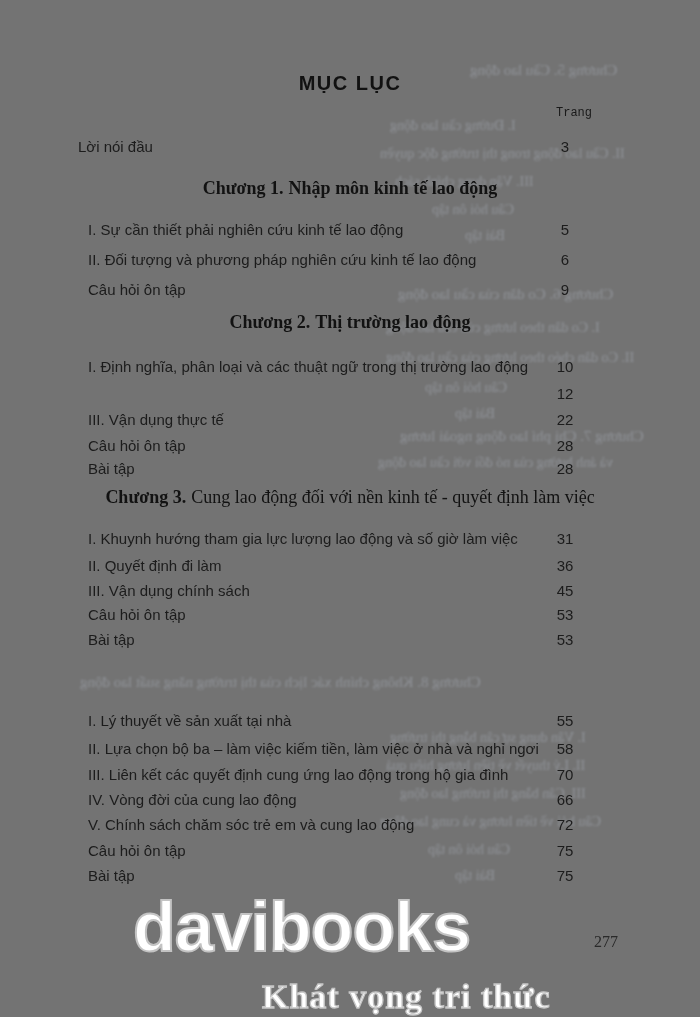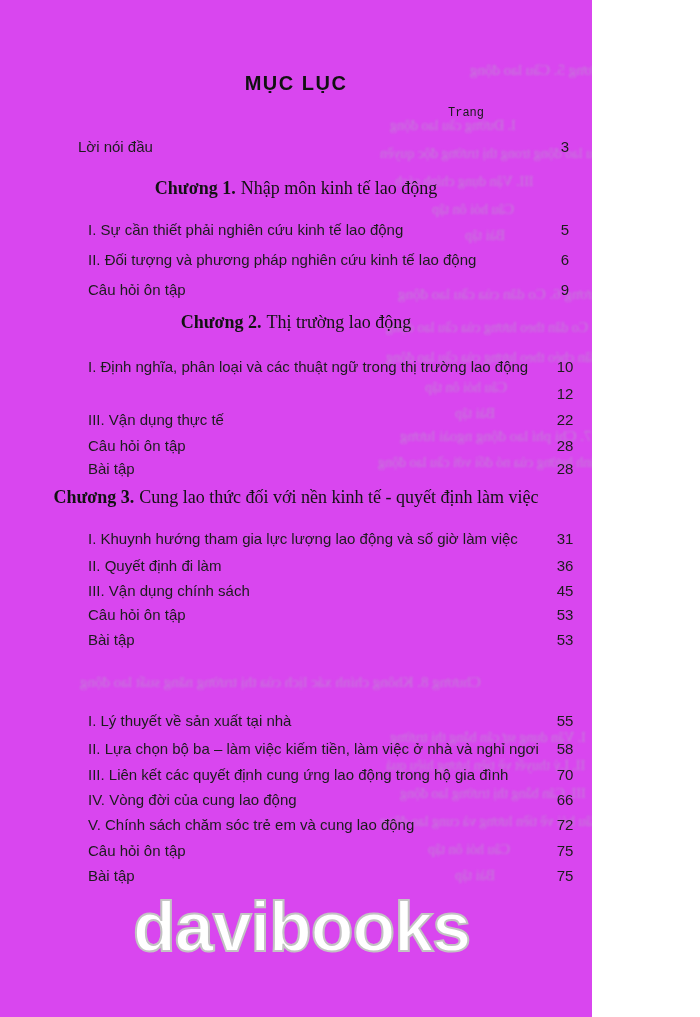--- a/index.html
+++ b/index.html
@@ -1,19 +1,19 @@
 <!DOCTYPE html>
 <html><head>
 <meta charset="utf-8">
 <style>
   html,body { margin:0; padding:0; }
   .sheet {
     position:relative;
-    width:592px; height:1017px;
-    background:#d946ef;
+    width:700px; height:1017px;
+    background:#737373;
     overflow:hidden;
     font-family:"Liberation Sans", sans-serif;
     color:#1e1e1e;
   }
   .doc-title {
     position:absolute; top:72px; left:0; right:0;
     text-align:center;
     font-size:20px; font-weight:bold; letter-spacing:1.5px;
     color:#111;
   }
@@ -34,21 +34,21 @@
     position:absolute; left:545px; width:40px; text-align:center;
   }
   .chapter-h {
     position:absolute; left:30px; right:30px;
     text-align:center; white-space:nowrap;
     font-family:"Liberation Serif", serif;
     font-size:18px; color:#121212;
   }
   .chapter-h .ch-label { font-weight:bold; }
   .chapter-h .ch-title { margin-left:5px; }
-  .chapter-h.bold-title .ch-title { font-weight:normal; }
+  .chapter-h.bold-title .ch-title { font-weight:bold; }
   .folio {
     position:absolute; left:594px; top:933px;
     font-family:"Liberation Serif", serif;
     font-size:16px; color:#2a2a2a;
   }
   .wm-brand {
     position:absolute; left:133px; top:892px;
     font-family:Liberation Sans, sans-serif;
     font-size:70px; font-weight:bold; line-height:1;
     letter-spacing:-1px;
@@ -147,21 +147,21 @@
   <div class="row" style="top:437px">
     <span class="lbl">Câu hỏi ôn tập</span>
     <span class="num">28</span>
   </div>
   <div class="row" style="top:460px">
     <span class="lbl">Bài tập</span>
     <span class="num">28</span>
   </div>
 
   <div class="chapter-h" style="top:487px">
-    <span class="ch-label">Chương 3.</span><span class="ch-title">Cung lao thức đối với nền kinh tế - quyết định làm việc</span>
+    <span class="ch-label">Chương 3.</span><span class="ch-title">Cung lao động đối với nền kinh tế - quyết định làm việc</span>
   </div>
   <div class="row" style="top:530px">
     <span class="lbl">I. Khuynh hướng tham gia lực lượng lao động và số giờ làm việc</span>
     <span class="num">31</span>
   </div>
   <div class="row" style="top:557px">
     <span class="lbl">II. Quyết định đi làm</span>
     <span class="num">36</span>
   </div>
   <div class="row" style="top:582px">
@@ -200,16 +200,17 @@
   <div class="row" style="top:842px">
     <span class="lbl">Câu hỏi ôn tập</span>
     <span class="num">75</span>
   </div>
   <div class="row" style="top:867px">
     <span class="lbl">Bài tập</span>
     <span class="num">75</span>
   </div>
 
   <div class="wm-brand">davibooks</div>
+  <div class="wm-slogan">Khát vọng tri thức</div>
 
   <div class="folio">277</div>
 
 </div>
 
 </body></html>

